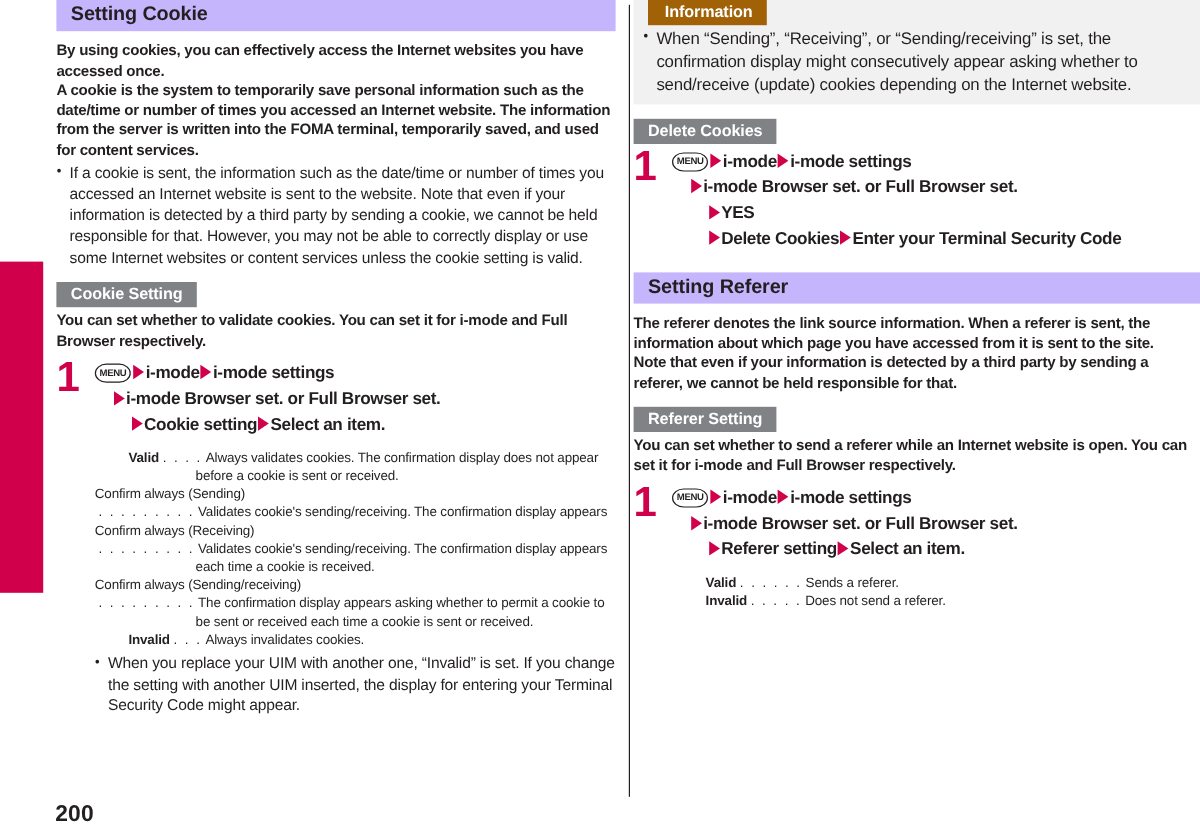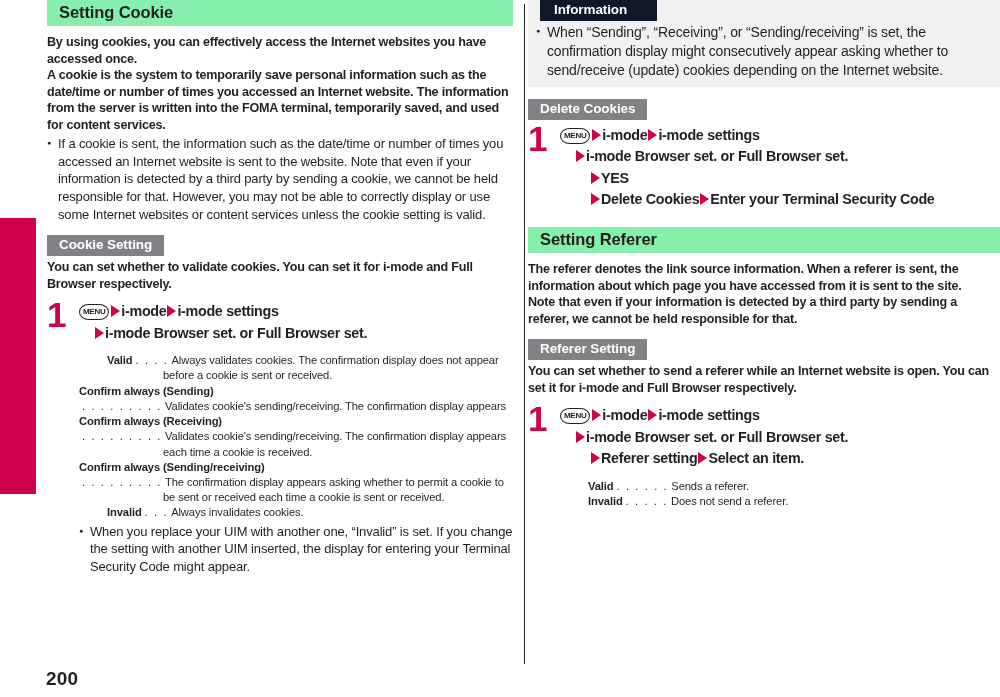--- a/index.html
+++ b/index.html
@@ -74,21 +74,21 @@
     position: absolute;
     left: 524px;
     top: 4px;
     width: 1px;
     height: 660px;
     background: #231f20;
   }
 
   
   .h-major {
-    background: #86efac;
+    background: #c4b5fd;
     color: #231f20;
     font-size: 16.5px;
     font-weight: bold;
     padding: 3px 0 4px 12px;
     line-height: 1.18;
     letter-spacing: -0.1px;
   }
   .h-minor {
     display: inline-block;
     background: #808285;
@@ -198,39 +198,39 @@
     margin-left: 28px;
   }
   .defdots {
     flex: 0 0 auto;
     white-space: nowrap;
     letter-spacing: 1.6px;
     padding: 0 3px 0 3px;
   }
   .defdesc { flex: 1 1 auto; }
   .defterm-full {
-    font-weight: bold;
+    font-weight: normal;
     white-space: nowrap;
   }
   .defcont {
     padding-left: 84px;
   }
 
   
   .infobox {
     background: #f1f1f1;
     padding: 0 0 7px 0;
   }
   .infobox-head {
     display: inline-block;
-    background: #0f172a;
+    background: #a16207;
     color: #ffffff;
     font-size: 13.5px;
     font-weight: bold;
-    padding: 2px 30px 3px 14px;
+    padding: 2px 12px 3px 14px;
     line-height: 1.2;
     margin-left: 12px;
     letter-spacing: -0.1px;
   }
   .infobox .note {
     margin: 2px 6px 0 8px;
     font-size: 14px;
   }
   .spacer-12 { height: 12px; }
   .spacer-16 { height: 16px; }
@@ -267,20 +267,23 @@
 
     <div class="step">
       <div class="step-num">1</div>
       <div class="step-lines">
         <div class="step-line">
           <span class="keycap">MENU</span><span class="arw"></span><span>i-mode</span><span class="arw"></span><span>i-mode settings</span>
         </div>
         <div class="step-line indent">
           <span class="arw"></span><span>i-mode Browser set. or Full Browser set.</span>
         </div>
+        <div class="step-line indent2">
+          <span class="arw"></span><span>Cookie setting</span><span class="arw"></span><span>Select an item.</span>
+        </div>
       </div>
 
       <div class="deflist">
 
         <div>
           <div class="defrow">
             <span class="defterm">Valid</span>
             <span class="defdots">. . . .</span>
             <span class="defdesc">Always validates cookies. The confirmation display does not appear</span>
           </div>

